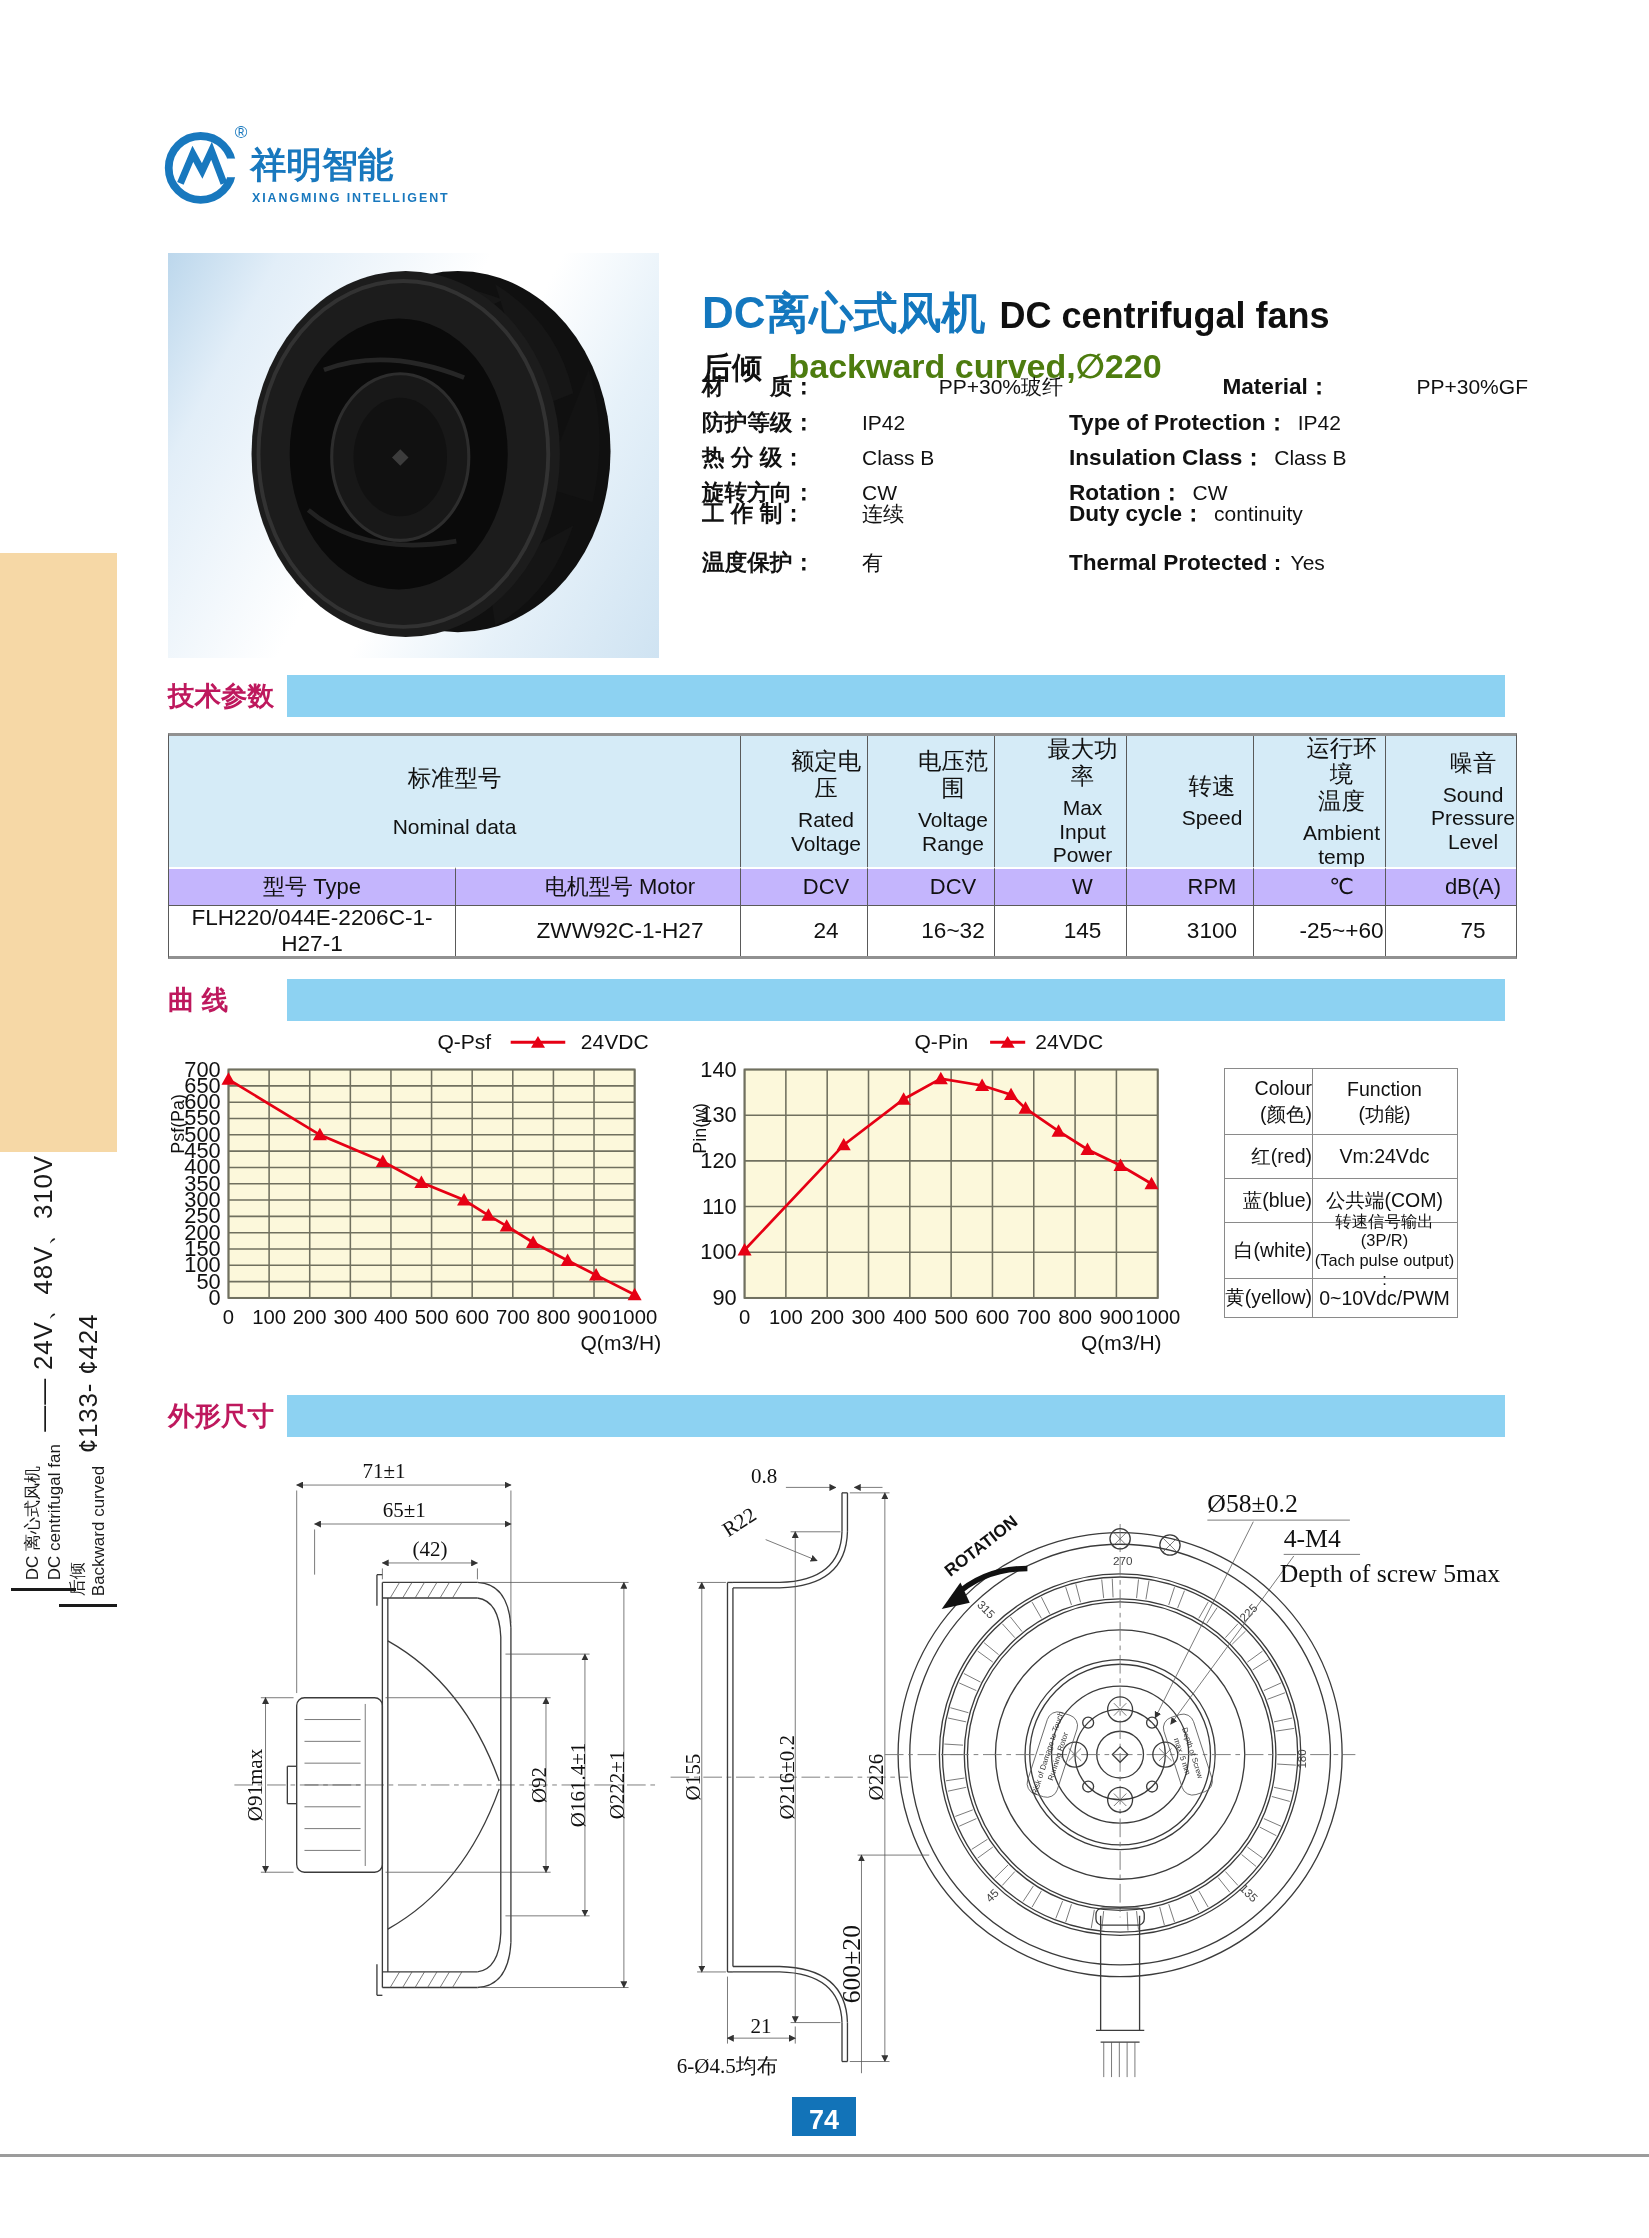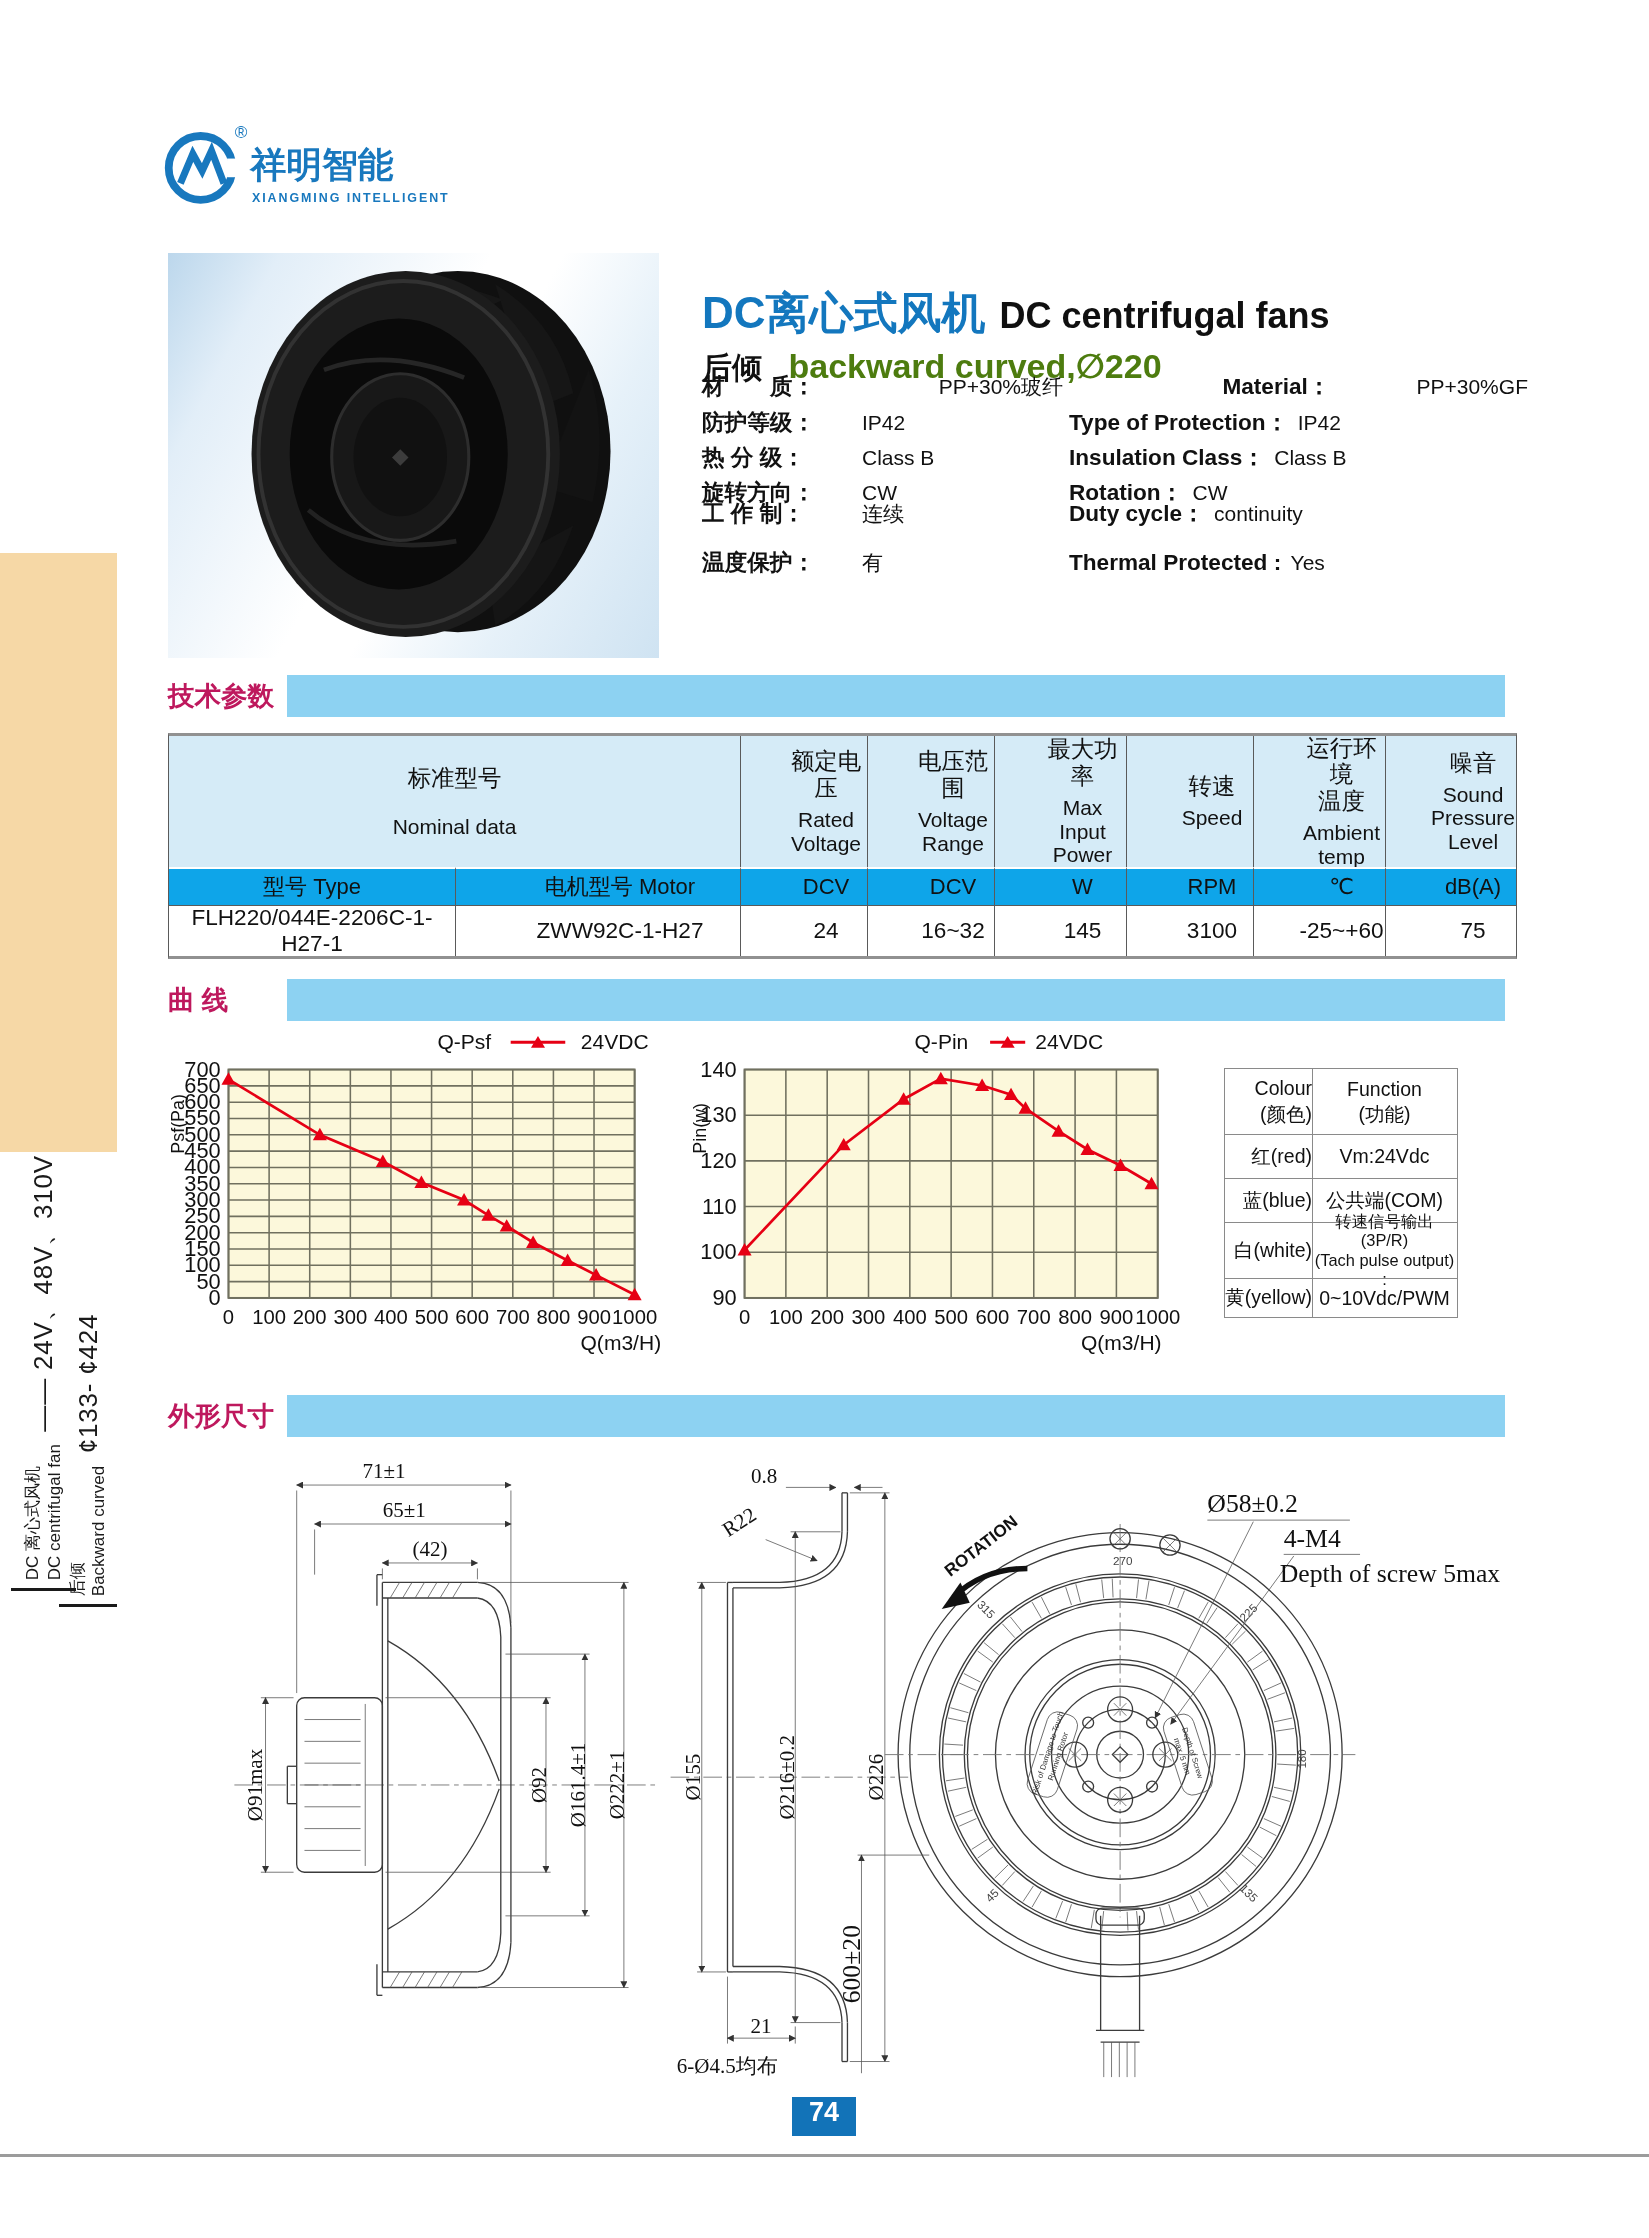--- a/index.html
+++ b/index.html
@@ -37,36 +37,36 @@
           grid-template-rows:131px 38px 51px;
           border-top:3.9px solid #919191;border-bottom:3.1px solid #919191;
           border-left:1.6px solid #5a5a5a;border-right:1.6px solid #5a5a5a;box-sizing:content-box;}
   .ptable .cell{display:flex;flex-direction:column;align-items:center;justify-content:center;text-align:center;}
   .hdr{background:#D5EBF7;}
   .hdr .cn{font-size:23.4px;color:#111;line-height:1.15;}
   .hdr .en{font-size:21px;color:#111;line-height:1.12;margin-top:6.2px;}
   .bl{border-left:1.6px solid #5a5a5a;padding-left:44px;}
   .wt{border-top:2.3px solid #ffffff;}
   .dt{border-top:1.6px solid #5a5a5a;}
-  .sub{background:#0ea5e9;font-size:22px;flex-direction:row !important;}
+  .sub{background:#c4b5fd;font-size:22px;flex-direction:row !important;}
   .drow{background:#fff;font-size:22.6px;flex-direction:row !important;}
 
   
   .wtable{left:1224px;top:1068px;width:234px;border:1.6px solid #8a8a8a;box-sizing:border-box;}
   .wrow{display:flex;border-top:1.6px solid #8a8a8a;}
   .wrow:first-child{border-top:none;}
   .wc1{width:87px;display:flex;flex-direction:column;align-items:flex-end;justify-content:center;
        border-right:1.6px solid #8a8a8a;font-size:19.5px;text-align:center;line-height:1.3;}
   .wc2{width:143px;display:flex;flex-direction:column;align-items:center;justify-content:center;
        font-size:19.5px;text-align:center;line-height:1.25;}
   .wsmall{font-size:16.4px;line-height:1.18;}
 
   
   .pagebox{left:792px;top:2097px;width:64px;height:39px;background:#1273B8;color:#fff;
-           display:flex;align-items:flex-start;justify-content:center;font-size:27px;font-weight:bold;}
+           display:flex;align-items:flex-end;justify-content:center;font-size:27px;font-weight:bold;}
   .footline{left:0;top:2154px;width:1649px;height:3.1px;background:#9b9b9b;}
 
   
   .photo{left:168px;top:253px;width:491px;height:405px;
          background:linear-gradient(118deg,#bcd7ec 0%,#e2eef8 16%,#ffffff 46%,#ffffff 56%,#e6f1f9 75%,#cfe3f2 100%);}
 
   svg text{font-family:"Liberation Sans","DejaVu Sans",sans-serif;}
   .dim{font-family:"Liberation Serif","DejaVu Serif",serif;font-size:27px;fill:#111;}
   .dimb{font-family:"Liberation Serif","DejaVu Serif",serif;font-size:33px;fill:#111;}
   .ol{stroke:#3b3b3b;stroke-width:1.7;fill:none;}

